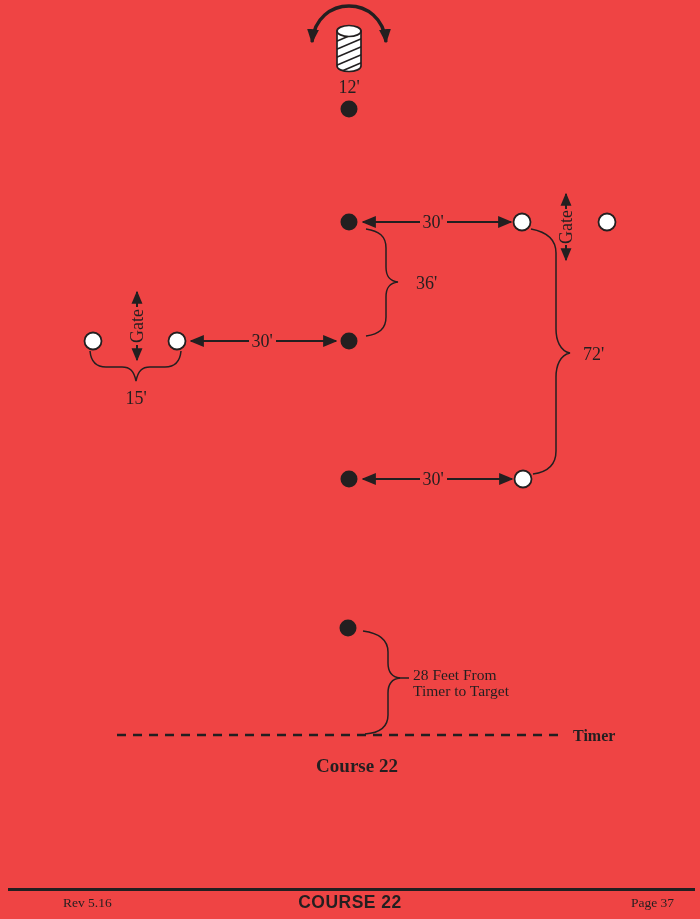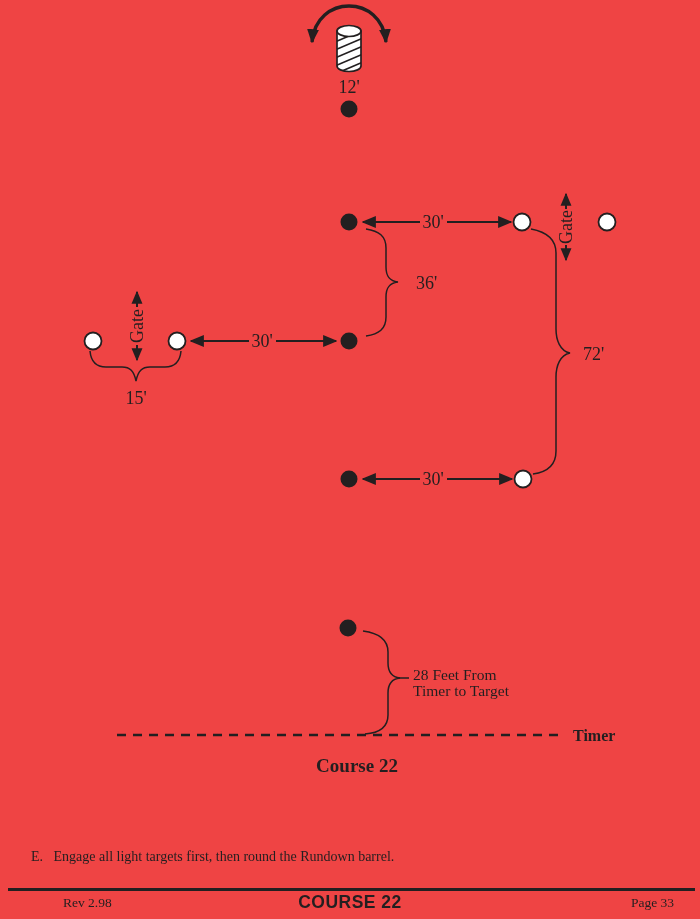--- a/index.html
+++ b/index.html
@@ -117,21 +117,20 @@
     <text x="413" y="680" class="small-lbl">28 Feet From</text>
     <text x="413" y="696" class="small-lbl">Timer to Target</text>
 
     <line x1="117" y1="735" x2="563" y2="735" stroke="#231f20" stroke-width="2.4" stroke-dasharray="9 7"></line>
     <text x="573" y="741" class="timer-lbl">Timer</text>
 
     <text x="357" y="772" text-anchor="middle" class="caption">Course 22</text>
   </svg>
 
   <div class="notes">
-    <div>E.   Engage all light targets first, then round the Rundown barrel.</div>
   </div>
 
   <div class="footer-line"></div>
-  <span class="footer-rev">Rev 2.98</span>
+  <span class="footer-rev">Rev 5.16</span>
   <div class="footer-title">COURSE 22</div>
-  <span class="footer-page">Page 33</span>
+  <span class="footer-page">Page 37</span>
 
 </div>
 
 </body></html>

